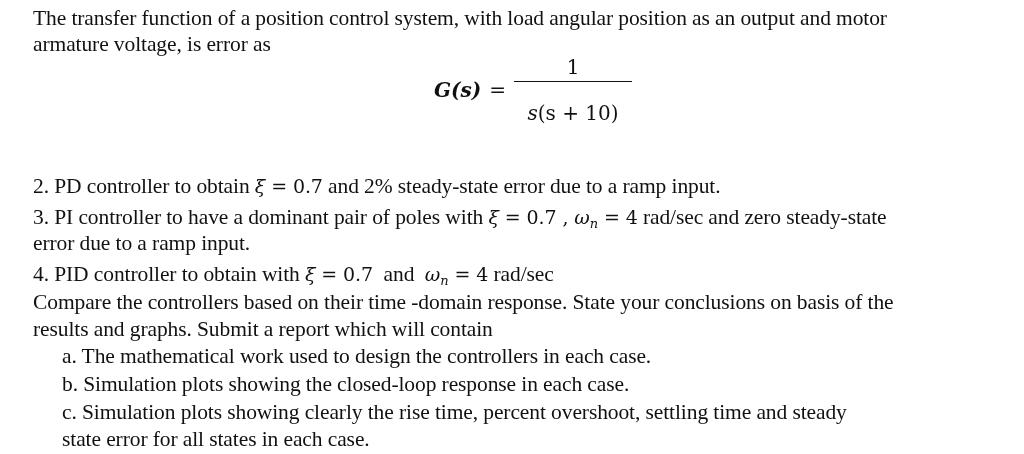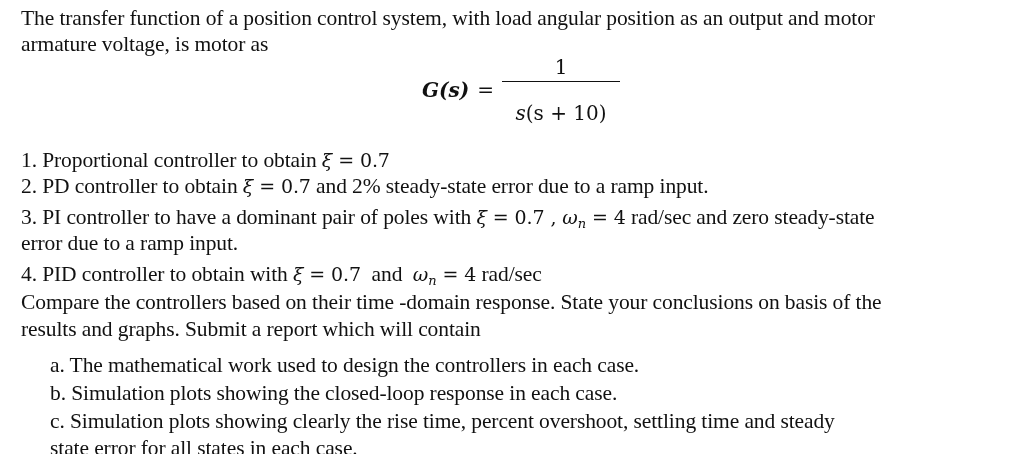--- a/index.html
+++ b/index.html
@@ -10,37 +10,36 @@
     body {
       width: 1024px;
       height: 454px;
       overflow: hidden;
       position: relative;
       font-family: "Liberation Serif", serif;
       color: #111111;
     }
     .doc {
       position: absolute;
-      left: 4px;
+      left: 16px;
       top: 0;
       width: 1003px;
       height: 454px;
       border-radius: 32px;
     }
     .line {
       position: absolute;
       left: 17px;
       font-size: 21.5px;
       line-height: 24px;
       white-space: nowrap;
       letter-spacing: -0.1px;
     }
     .indent {
       left: 46px;
-      margin-top: 9px;
     }
     .math {
       font-family: "DejaVu Serif", serif;
       font-style: italic;
       font-size: 19px;
     }
     .mathup {
       font-family: "DejaVu Serif", serif;
       font-style: normal;
       font-size: 19px;
@@ -87,36 +86,33 @@
       padding-top: 19px;
     }
     .den .it { font-style: italic; }
   </style>
 </head>
 <body>
 
 <div class="doc">
 
   <div class="line" style="top:6px;">The transfer function of a position control system, with load angular position as an output and motor</div>
-  <div class="line" style="top:32px;">armature voltage, is motor as</div>
+  <div class="line" style="top:32px;">armature voltage, is error as</div>
 
   <div class="eq">
     <span class="lhs">G(s)</span>
     <span class="equals">=</span>
     <span class="frac">
       <span class="num">1</span>
       <span class="bar"></span>
       <span class="den"><span class="it">s</span><span>(s + 10)</span></span>
     </span>
   </div>
 
 
-  <div class="line" style="top:148px;">
-    <span>1. Proportional controller to obtain </span><span class="math">ξ</span><span class="mathup"> = 0.7</span>
-  </div>
 
   <div class="line" style="top:174px;">
     <span>2. PD controller to obtain </span><span class="math">ξ</span><span class="mathup"> = 0.7</span><span> and 2% steady-state error due to a ramp input.</span>
   </div>
 
   <div class="line" style="top:205px;">
     <span>3. PI controller to have a dominant pair of poles with </span><span class="math">ξ</span><span class="mathup"> = 0.7 , </span><span class="math">ω</span><sub class="msub">n</sub><span class="mathup"> = 4</span><span> rad/sec and zero steady-state</span>
   </div>
   <div class="line" style="top:231px;">error due to a ramp input.</div>
 

